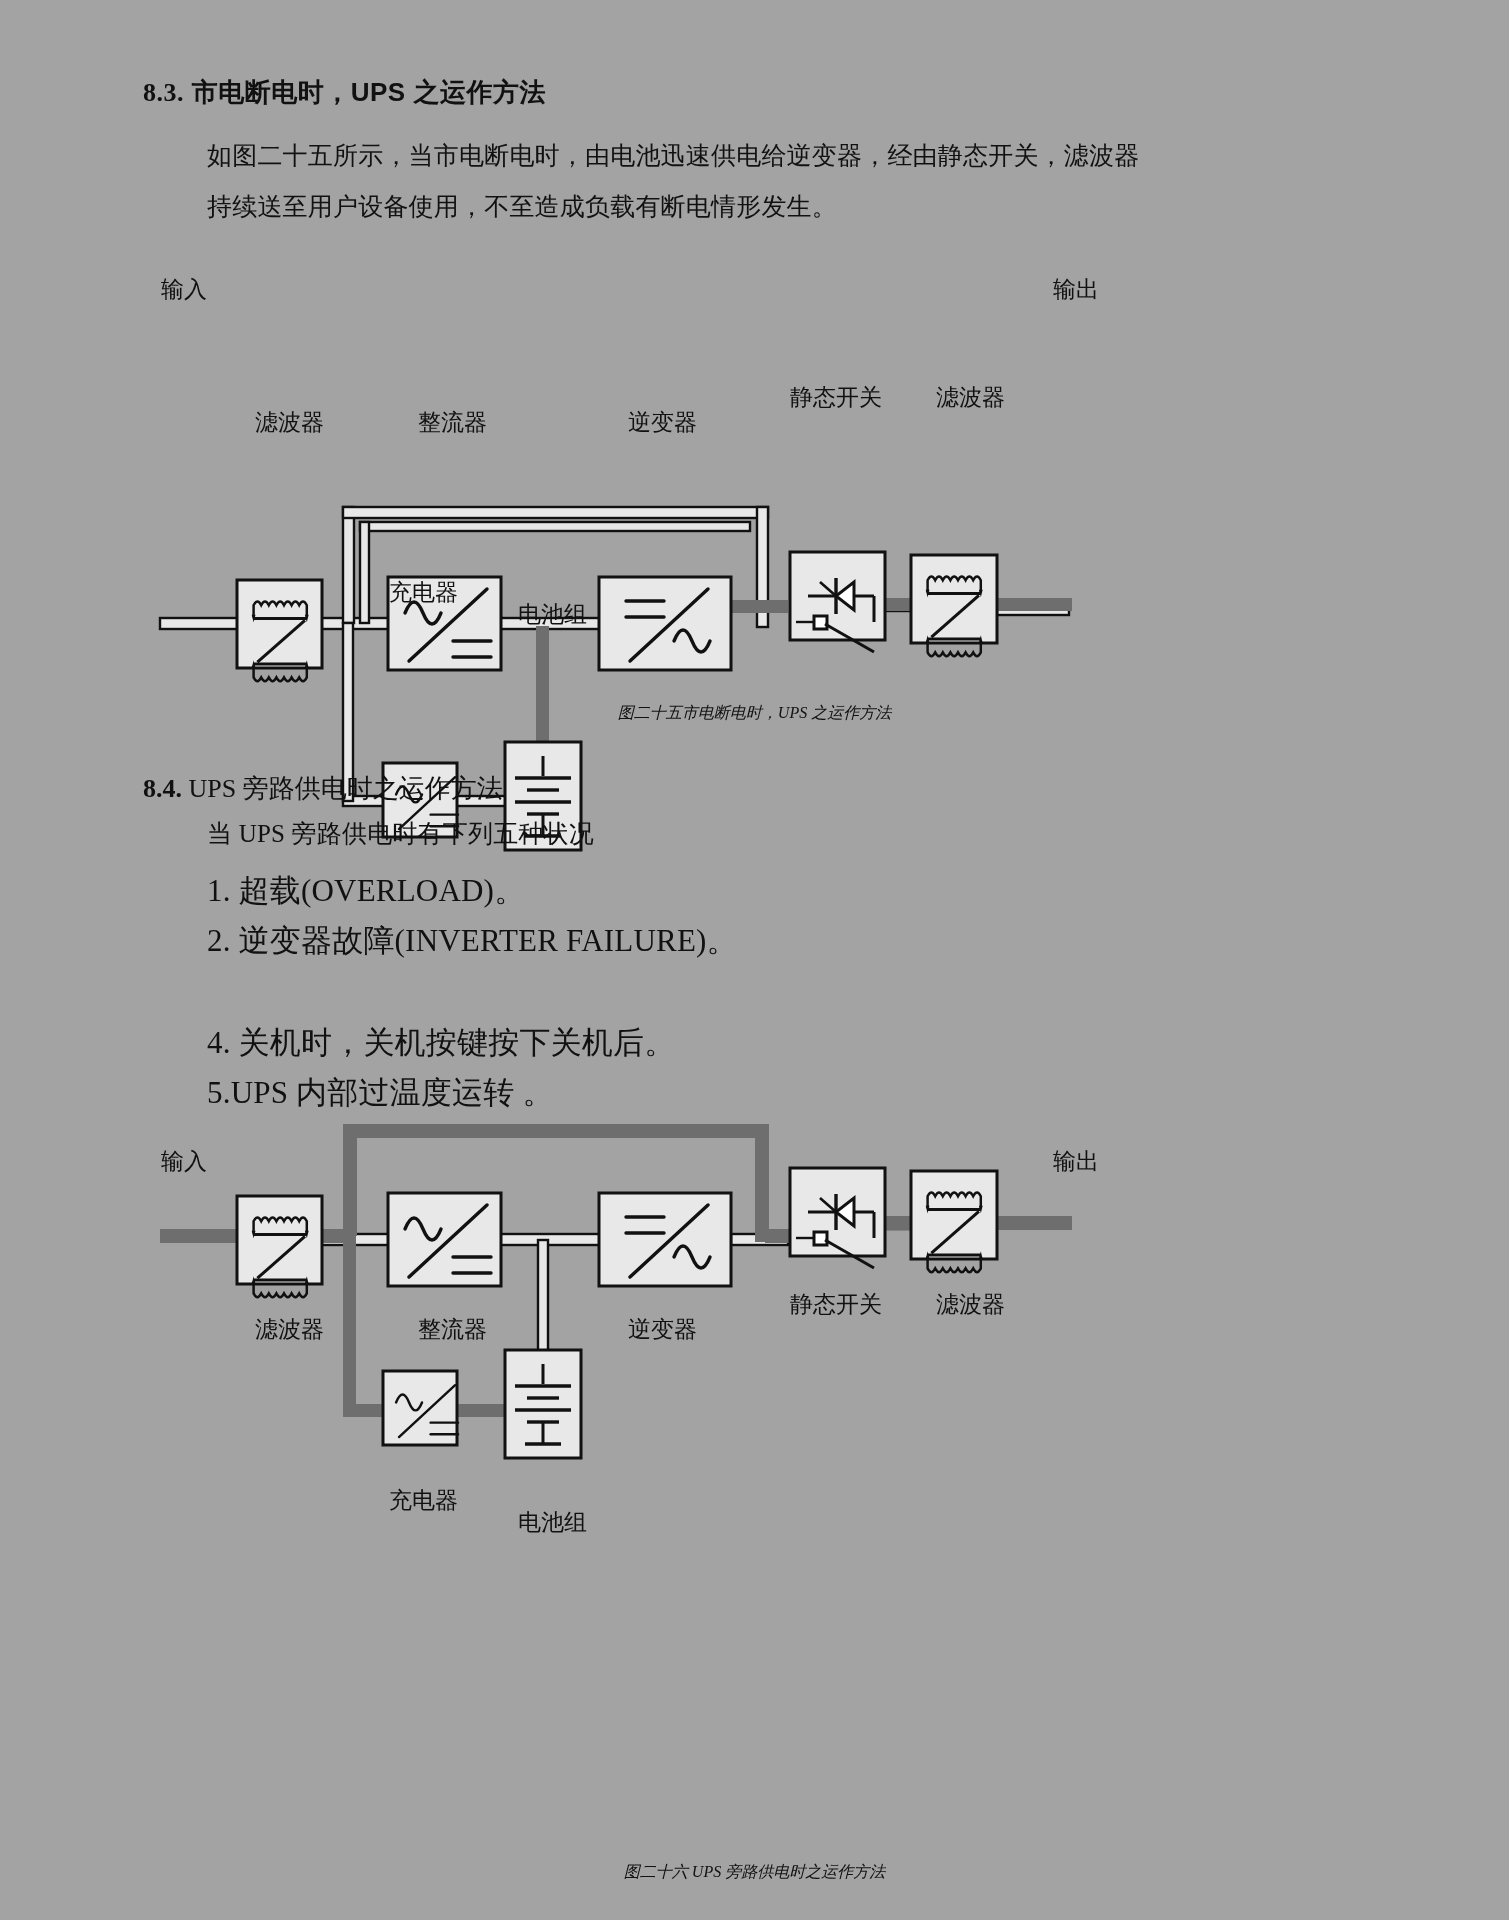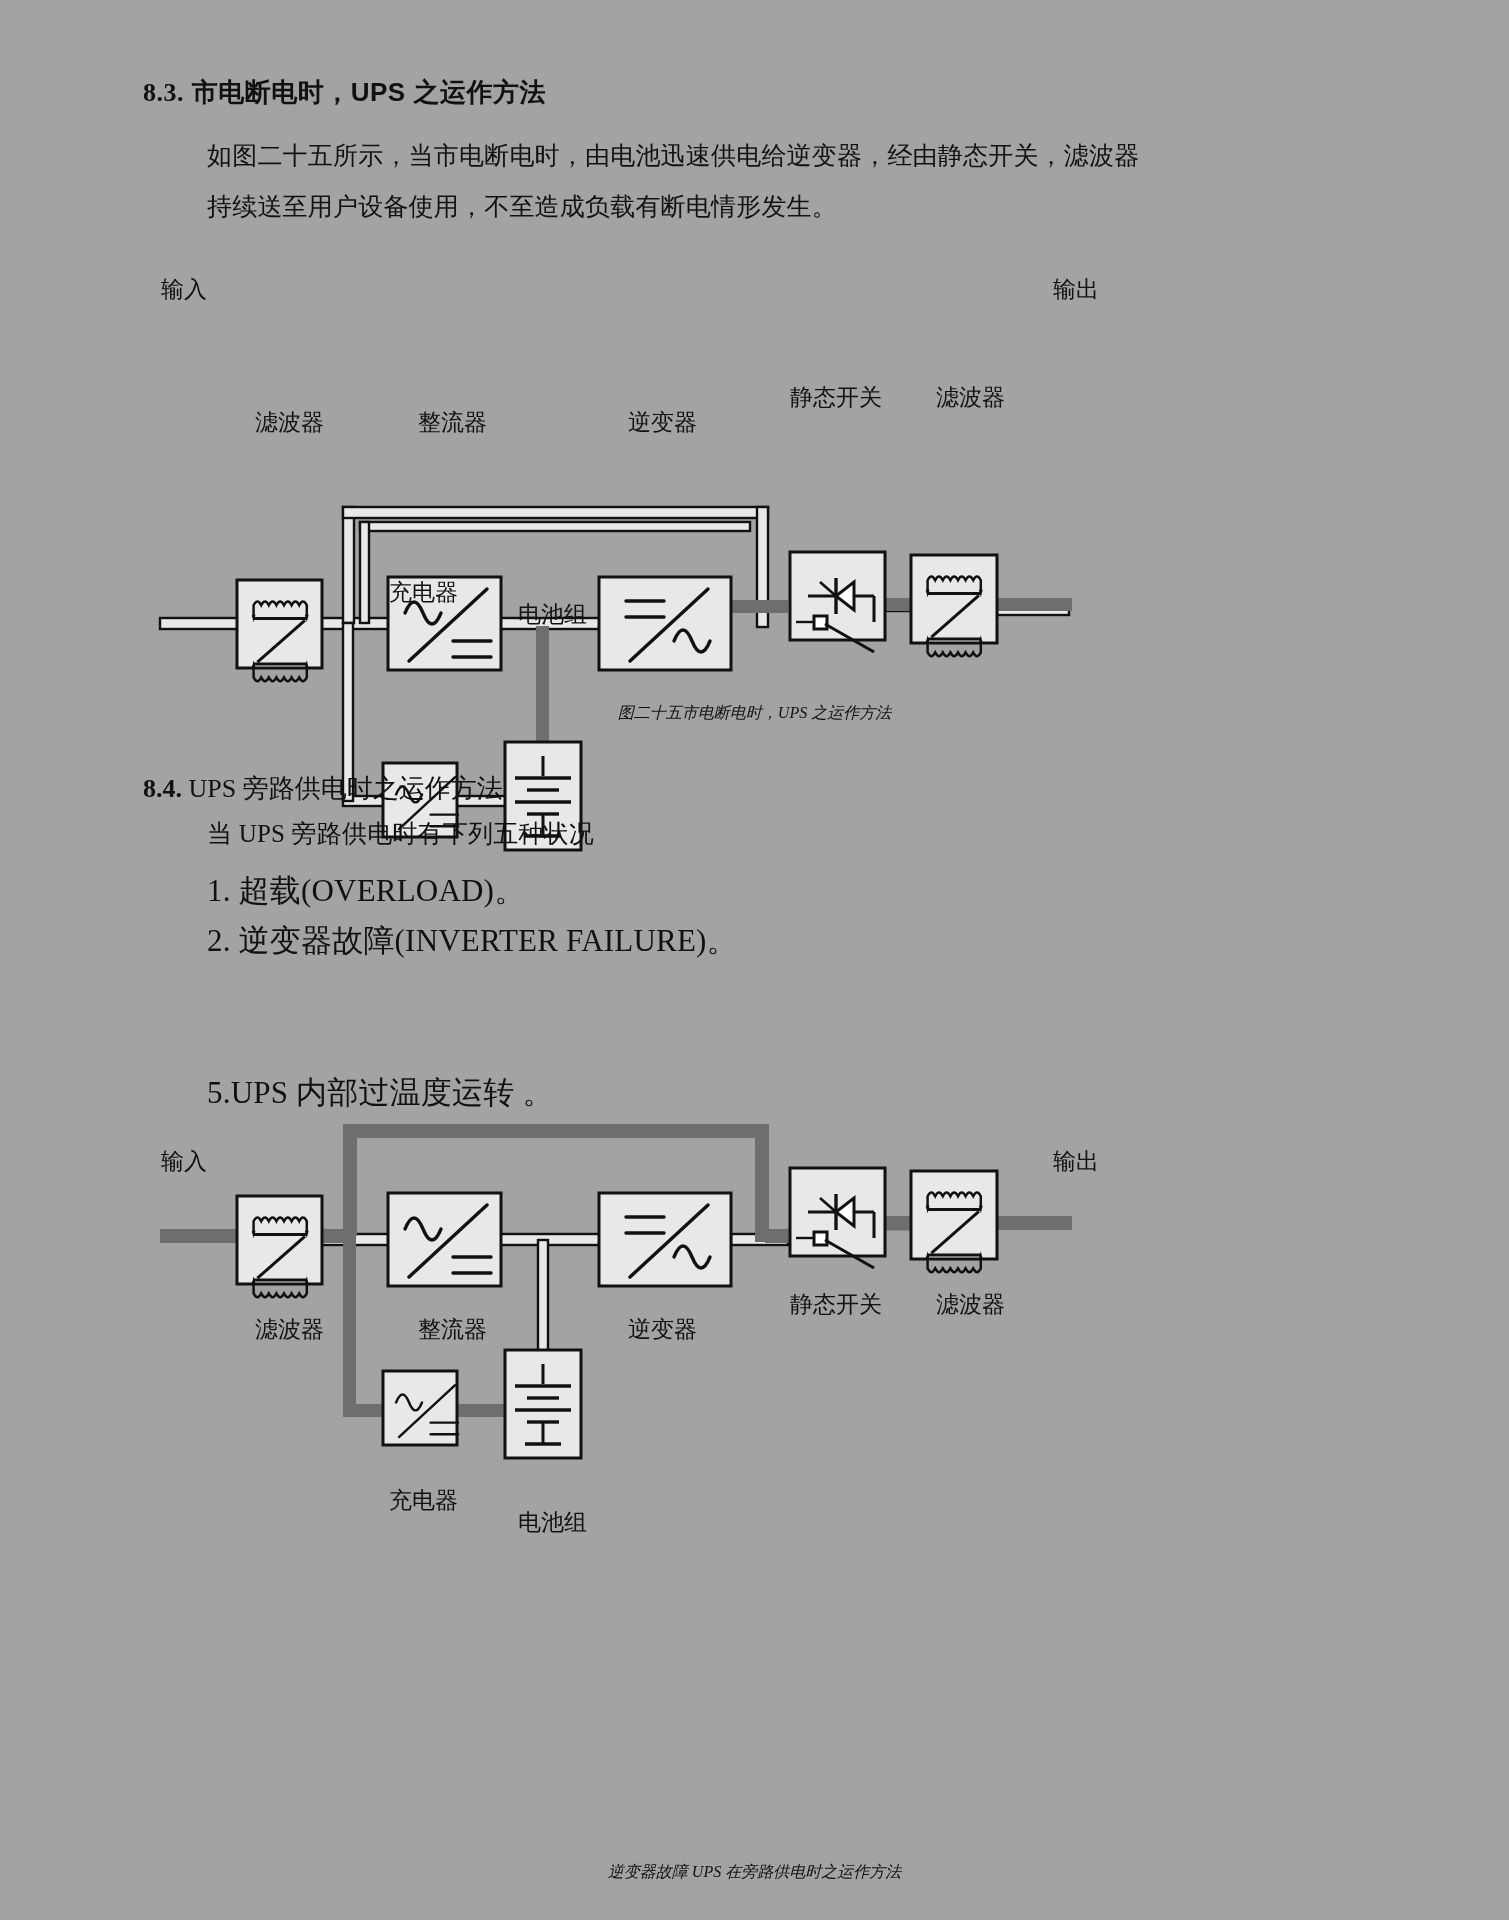--- a/index.html
+++ b/index.html
@@ -260,20 +260,21 @@
 
   <div class="h-section-serif" style="left:143px; top:771px;">
     <span class="num">8.4.</span>
     <span>UPS 旁路供电时之运作方法</span>
   </div>
 
   <div class="body-line" style="left:207px; top:821px;">当 UPS 旁路供电时有下列五种状况</div>
 
   <div class="list-line" style="left:207px; top:870px;">1. 超载(OVERLOAD)。</div>
   <div class="list-line" style="left:207px; top:920px;">2. 逆变器故障(INVERTER FAILURE)。</div>
+  <div class="list-line" style="left:207px; top:1022px;">4. 关机时，关机按键按下关机后。</div>
   <div class="list-line" style="left:207px; top:1072px;">5.UPS 内部过温度运转 。</div>
 
   <div class="diagram" style="top: 1110px; height: 439px;">
     <svg width="967" height="439" viewBox="146 1006 967 439" xmlns="http://www.w3.org/2000/svg" style="margin-left: 146px;">
 
       <g stroke="#111" stroke-width="2.4" fill="#e8e8e8">
 
         <rect x="320" y="1130" width="70" height="11"></rect>
 
         <rect x="390" y="1130" width="210" height="11"></rect>
@@ -362,15 +363,15 @@
             <use href="#sym-battery"></use>
           </g>
       </g>
       <text class="dg-label" x="518" y="1426">电池组</text>
 
       <text class="dg-io-label" x="161" y="1065">输入</text>
       <text class="dg-io-label" x="1053" y="1065">输出</text>
     </svg>
   </div>
 
-  <div class="caption" style="left:0; top:1862px; width:1509px;">逆变器故障 UPS 在旁路供电时之运作方法</div>
+  <div class="caption" style="left:0; top:1862px; width:1509px;">图二十六 UPS 旁路供电时之运作方法</div>
 
 </div>
 
 </body></html>

